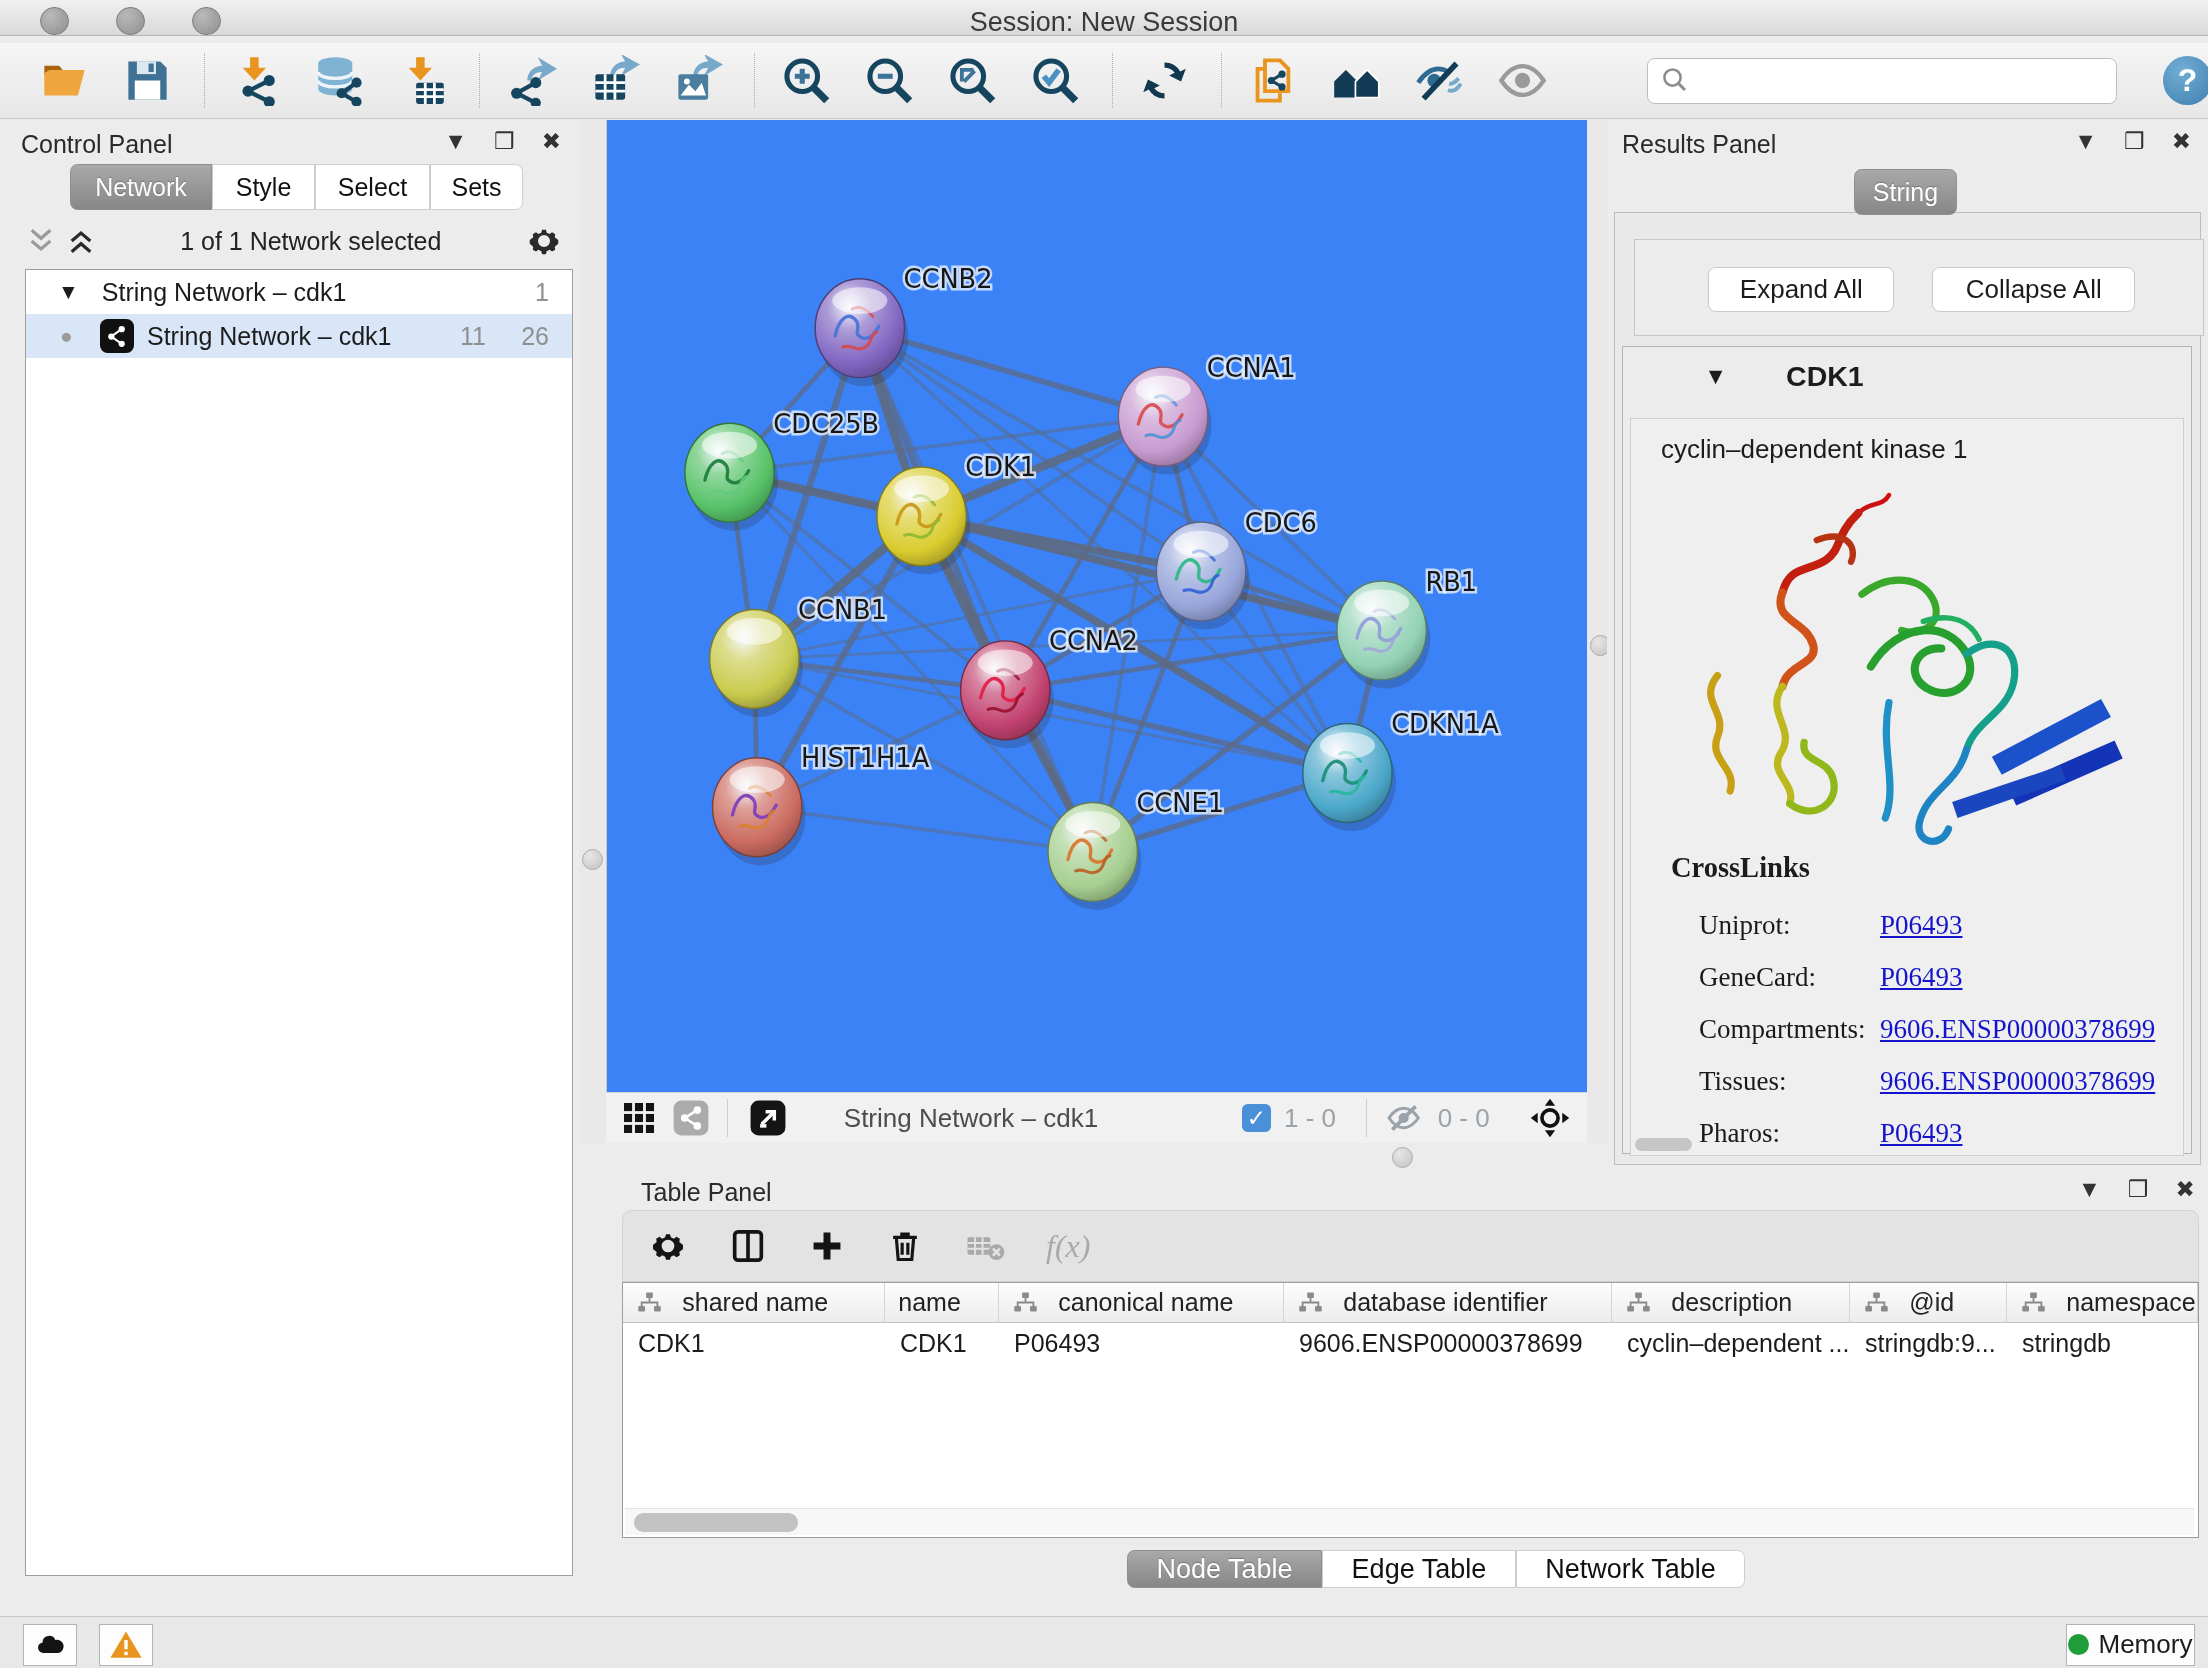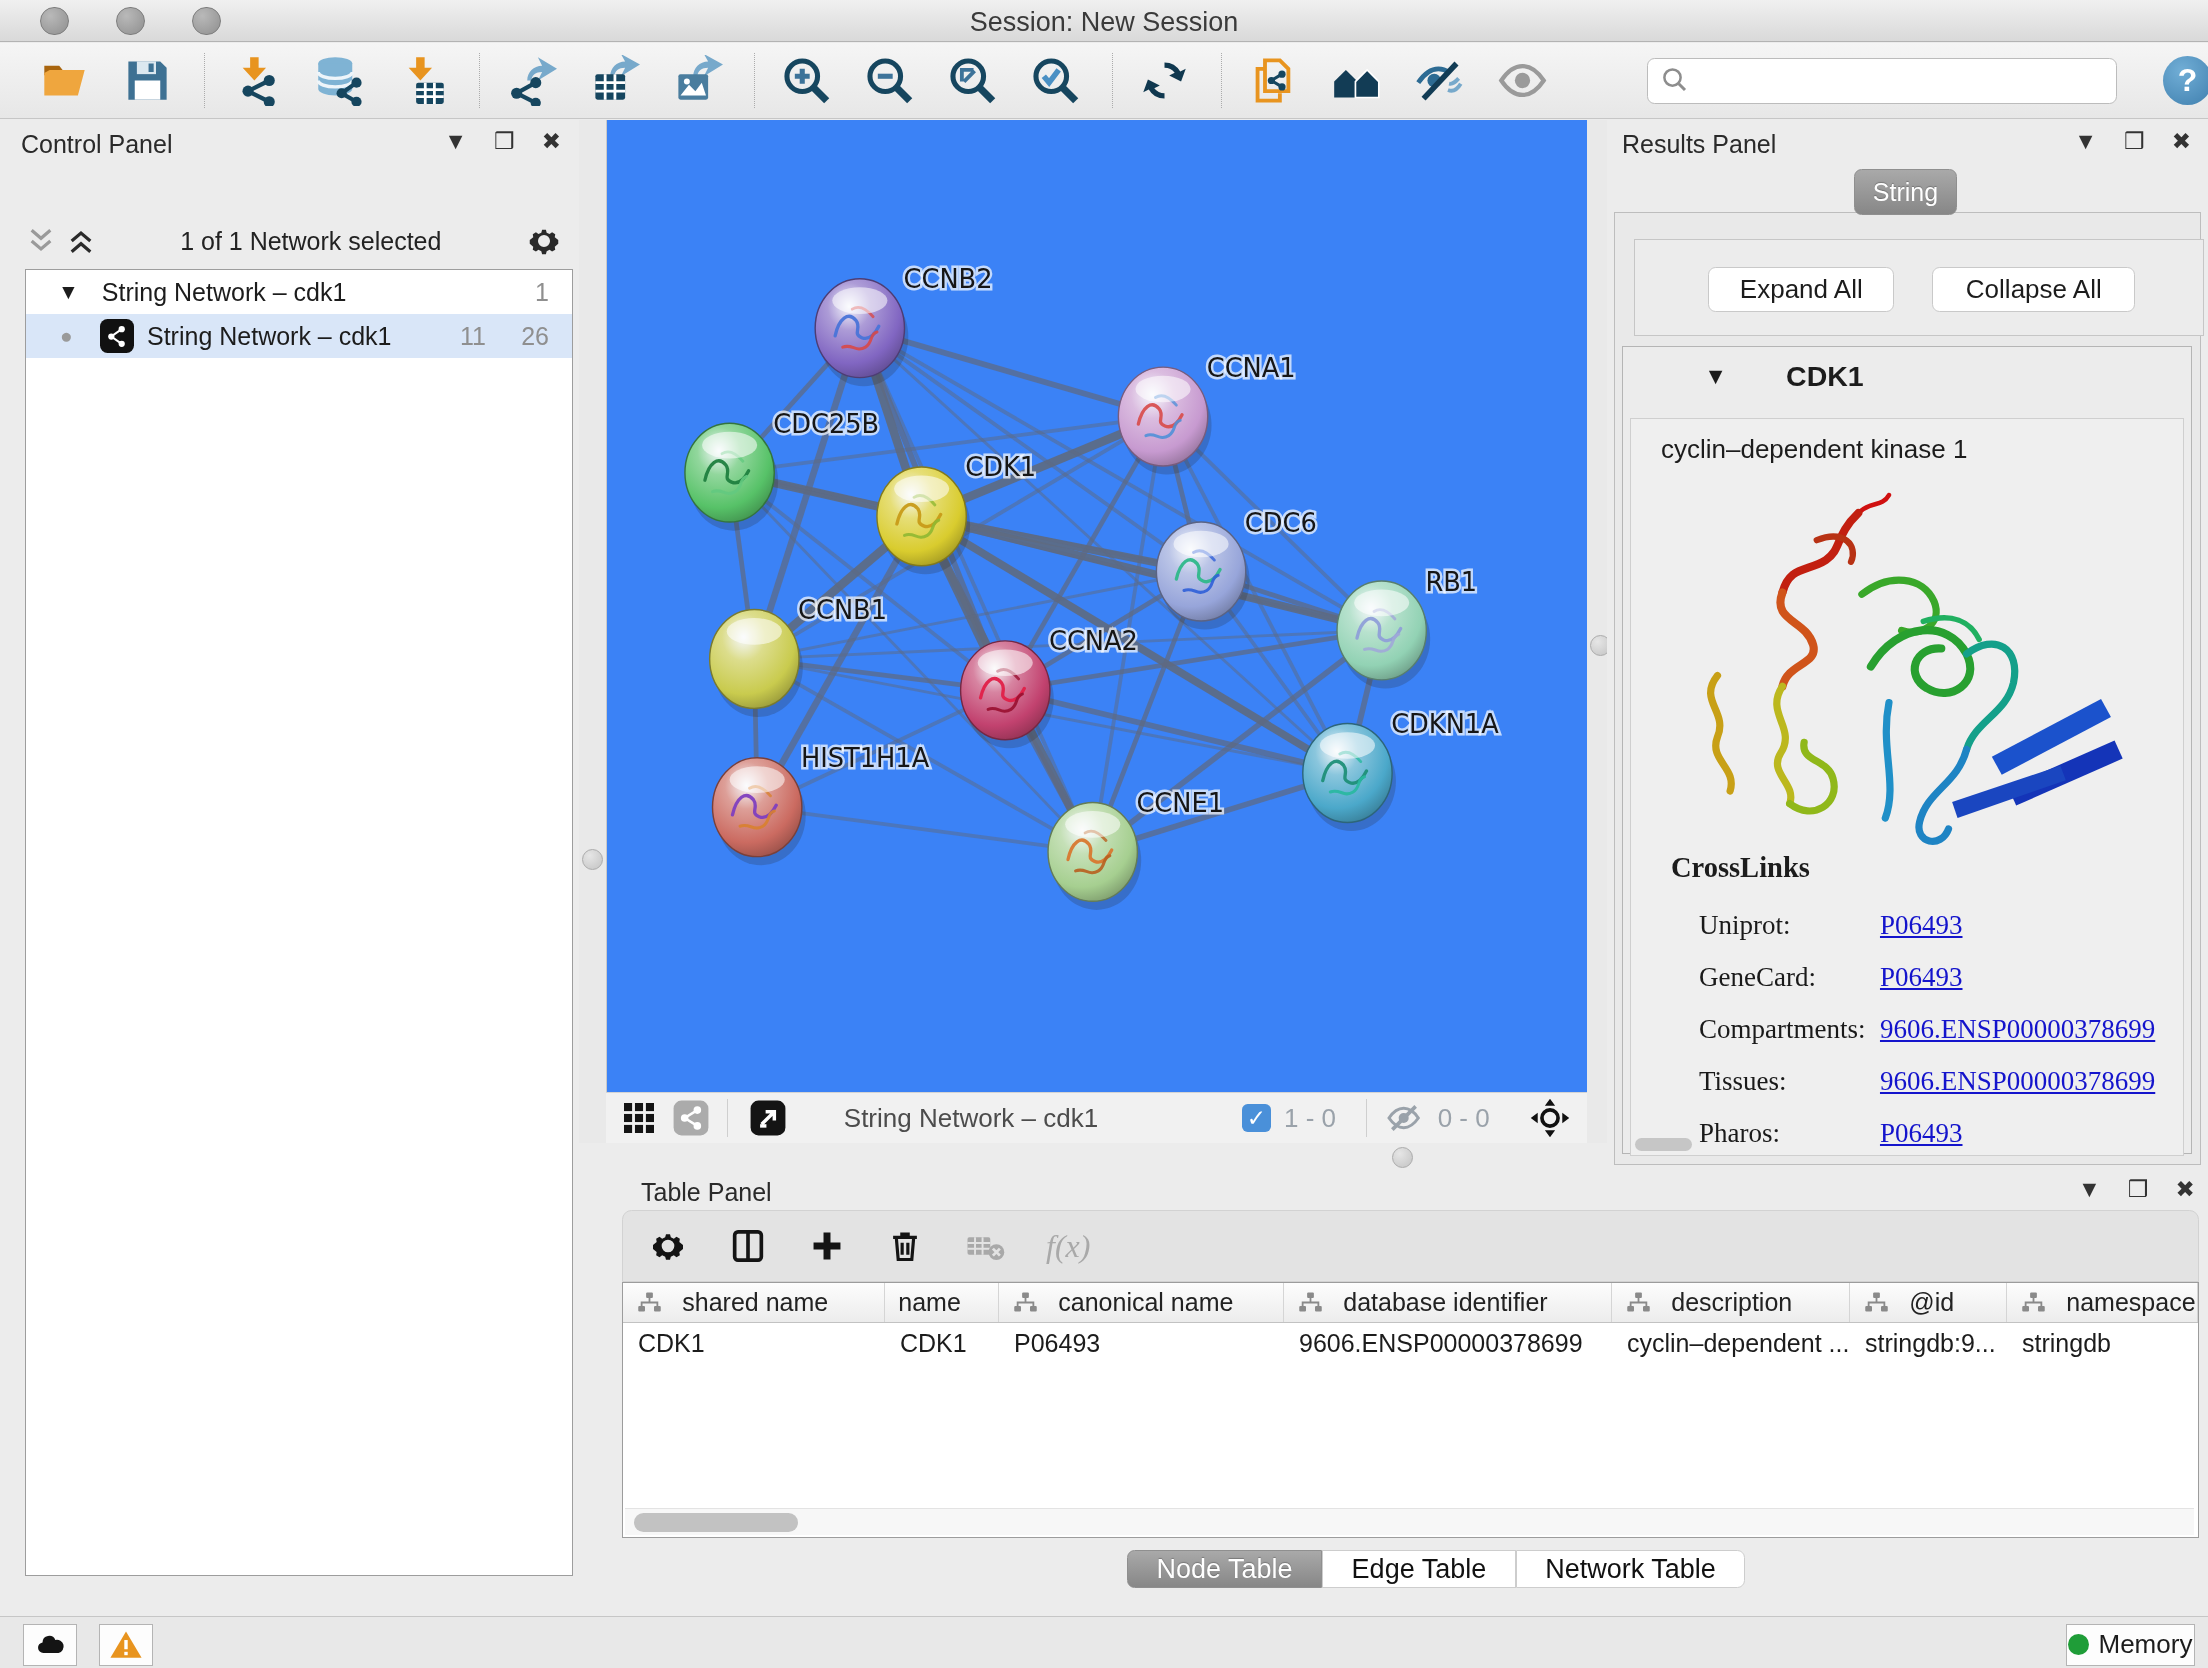--- a/index.html
+++ b/index.html
@@ -3,21 +3,21 @@
 <meta charset="utf-8">
 <style>
   * { box-sizing: border-box; margin: 0; padding: 0; }
   html,body { background:#d8d8d8; }
   .app {
     position: relative; width: 2208px; height: 1668px;
     background:#ececec; font-family:"Liberation Sans", sans-serif;
     color:#1c1c1c; overflow:hidden; font-size:25px;
   }
   
-  .titlebar { position:absolute; left:0; top:0; width:100%; height:42px;
+  .titlebar { position:absolute; left:0; top:0; width:100%; height:36px;
     background:linear-gradient(#f0f0f0,#d9d9d9); border-bottom:1px solid #b3b3b3; }
   .traffic { position:absolute; top:6.7px; width:28.5px; height:28.5px; border-radius:50%;
     background:radial-gradient(circle at 35% 30%, #b9b9b9, #8f8f8f); border:1px solid #7d7d7d; }
   .t1{left:40px}.t2{left:116px}.t3{left:192px}
   .win-title { position:absolute; width:100%; text-align:center; top:6.7px; font-size:27px; color:#3a3a3a; }
   
   .toolbar { position:absolute; left:0; top:43px; width:100%; height:76px;
     background:linear-gradient(#f5f5f5,#e7e7e7); border-bottom:1px solid #c6c6c6;
     display:flex; align-items:center; padding-left:38px; }
   .tb-btn { width:53px; height:53px; margin-right:30px; display:flex; align-items:center; justify-content:center; flex:none; }
@@ -298,20 +298,26 @@
     <span class="help-btn">?</span>
   </div>
 
   <div class="control-panel">
     <div class="cp-header panel-title">Control Panel</div>
     <div class="cp-controls">
       <span class="glyph">▼</span>
       <span class="glyph">❒</span>
       <span class="glyph">✖</span>
     </div>
+    <div class="cp-tabs">
+      <span class="tab selected" style="width:142px">Network</span>
+      <span class="tab" style="width:103px">Style</span>
+      <span class="tab" style="width:115px">Select</span>
+      <span class="tab" style="width:93px">Sets</span>
+    </div>
     <div class="cp-netbar">
       <svg width="32" height="32" viewBox="0 0 24 24">
         <path d="M5 4l7 6 7-6M5 12l7 6 7-6" stroke="#9a9a9a" stroke-width="2.4" fill="none"></path>
       </svg>
       <svg width="32" height="32" viewBox="0 0 24 24" style="margin-left:7.6px">
         <path d="M5 20l7-6 7 6M5 12l7-6 7 6" stroke="#2a2a2a" stroke-width="2.4" fill="none"></path>
       </svg>
       <span class="status-text">1 of 1 Network selected</span>
       <svg width="38" height="38" viewBox="0 0 24 24">
         <path fill="#2a2a2a" d="M12 8.2a3.8 3.8 0 100 7.6 3.8 3.8 0 000-7.6zm9 5.6l-2.2 1.8.3 1.9-2 1.2-1.6-1.1-1.8.8-.5 1.9h-2.4l-.5-1.9-1.8-.8-1.6 1.1-2-1.2.3-1.9L3 13.8v-2.4l2.2-1.8-.3-1.9 2-1.2 1.6 1.1 1.8-.8.5-1.9h2.4l.5 1.9 1.8.8 1.6-1.1 2 1.2-.3 1.9 2.2 1.8z"></path>

